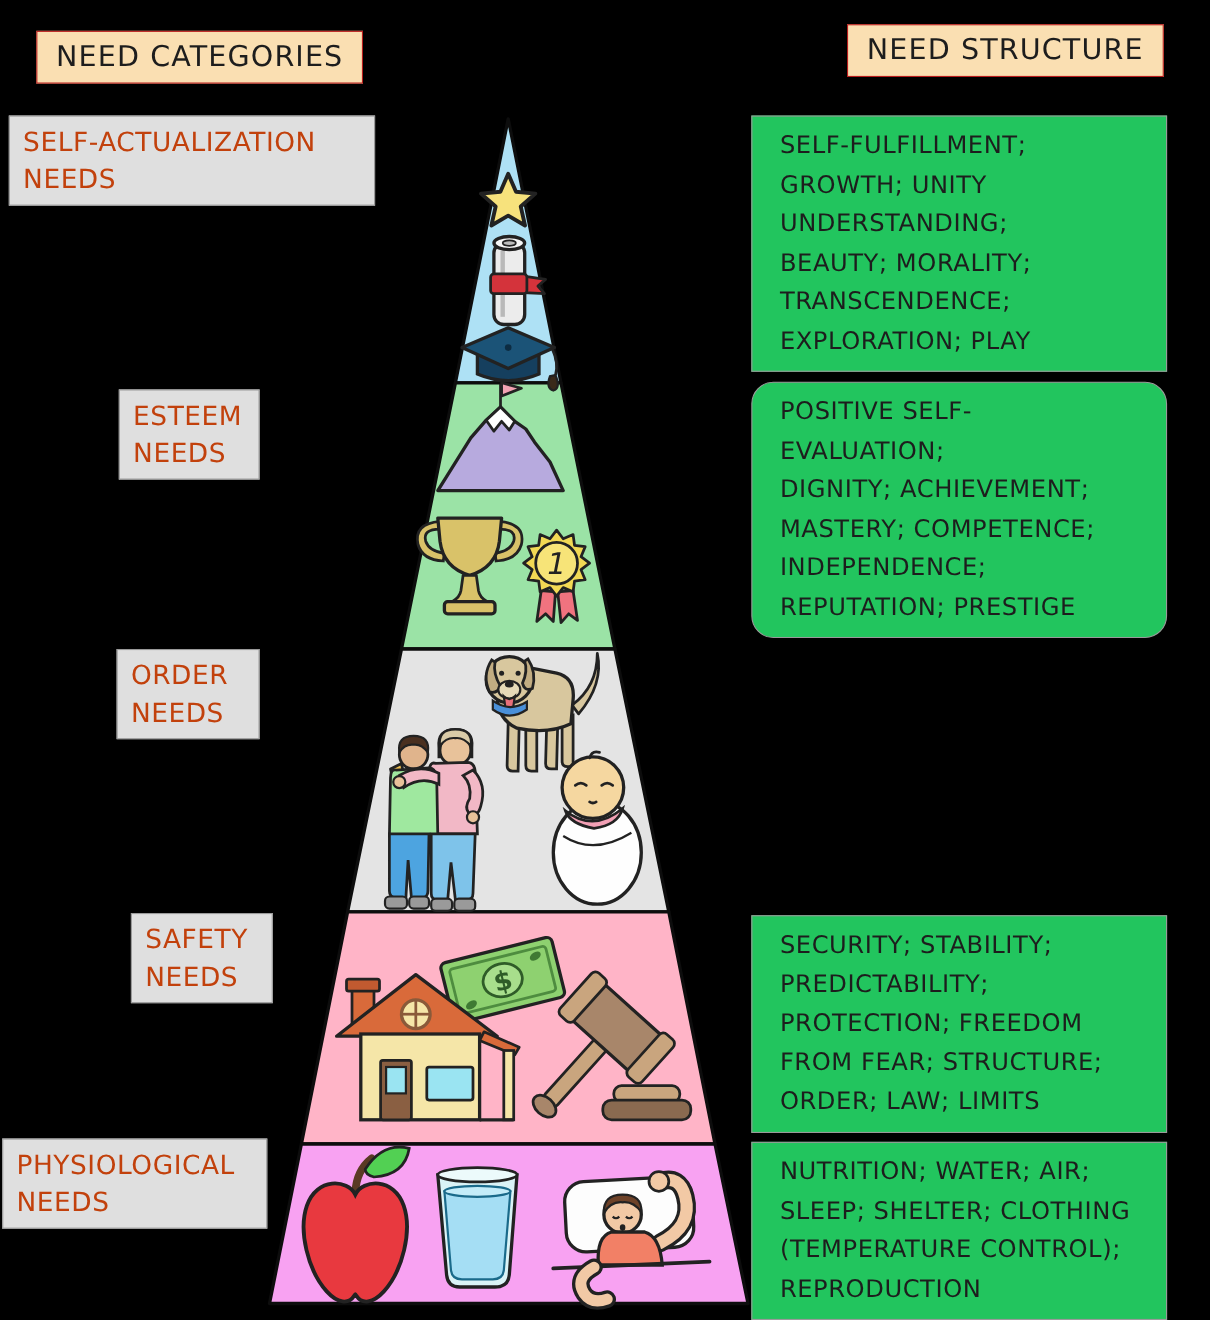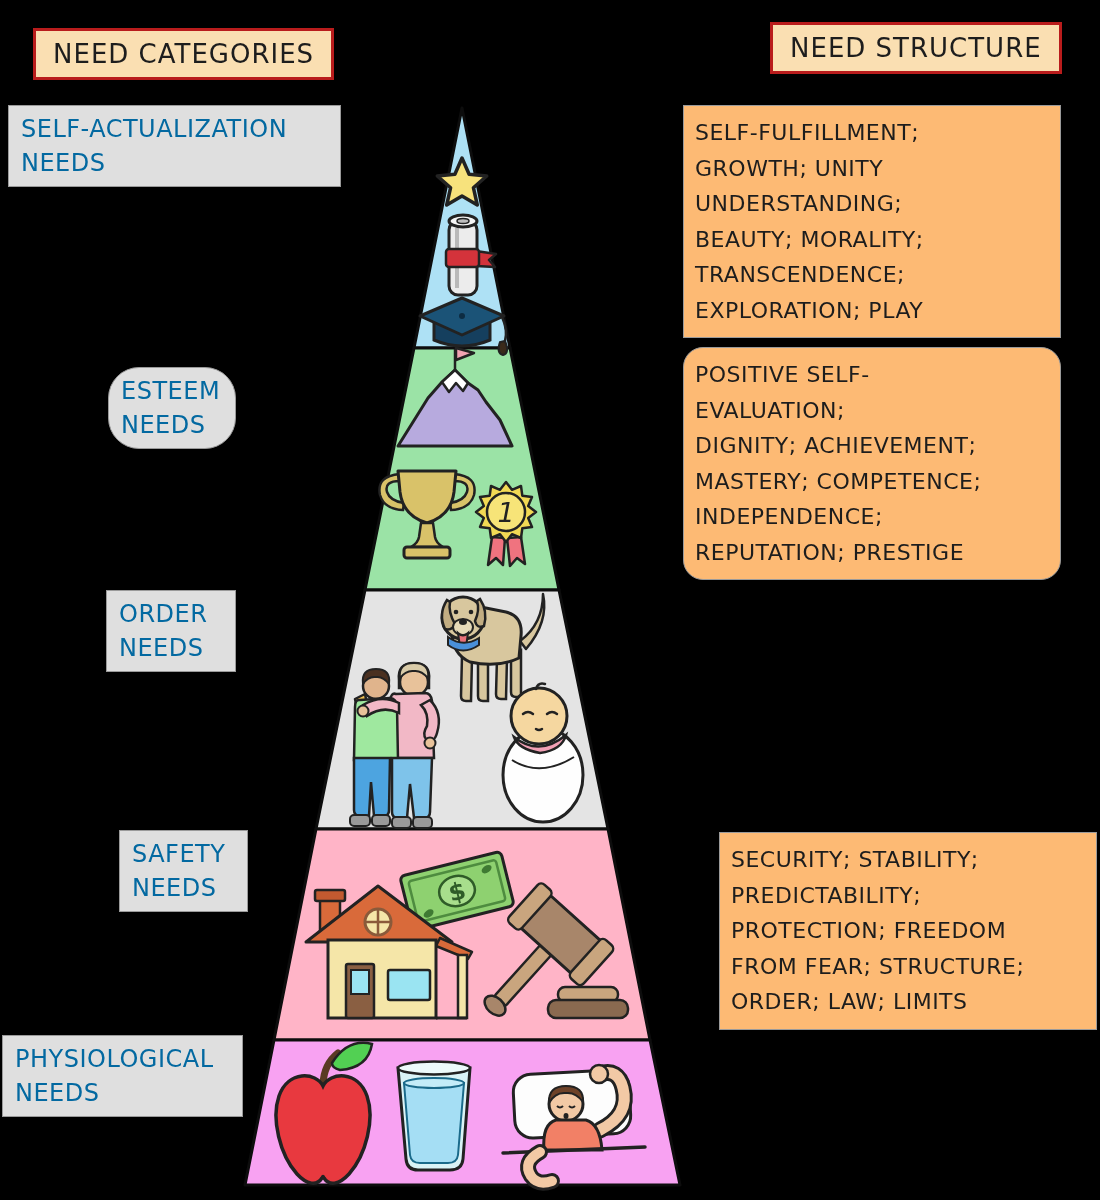--- a/index.html
+++ b/index.html
@@ -3,71 +3,75 @@
 <meta charset="utf-8">
 <style>
   html,body { margin:0; padding:0; background:#000; }
   .stage {
     position:relative; width:1100px; height:1200px; background:#000;
     font-family:"DejaVu Sans", sans-serif; overflow:hidden;
   }
   .peach-box {
     position:absolute; background:#fadfb2; color:#1d1d1d;
     font-size:26px; letter-spacing:1px; padding:8px 17px;
-    border:3px solid #b91c1c; white-space:nowrap;
+    border:1px solid #b91c1c; white-space:nowrap;
   }
   .gray-label {
-    position:absolute; background:#dfdfdf; color:#0369a1;
+    position:absolute; background:#dfdfdf; color:#c2410c;
     font-size:24px; line-height:34px; letter-spacing:0.5px;
     padding:6px 12px; border:1px solid #9a9a9a; white-space:pre-line;
   }
   .example-box {
     position:absolute; left:683px; width:378px; box-sizing:border-box;
-    background:#fdba74; color:#1d1d1d;
+    background:#22c55e; color:#1d1d1d;
     font-size:22px; line-height:35.5px; letter-spacing:0.5px;
-    padding:9px 11px; border:1px solid #9a9a9a; white-space:pre-line;
+    padding:9px 25px; border:1px solid #9a9a9a; white-space:pre-line;
   }
   svg.pyramid { position:absolute; left:0; top:0; }
 </style>
 </head>
 <body>
 
 <div class="stage">
 
   <div class="peach-box" style="left:33px; top:28px;">NEED CATEGORIES</div>
   <div class="peach-box" style="left:770px; top:22px;">NEED STRUCTURE</div>
 
   <div class="gray-label" style="left:8px; top:105px; width:307px;">SELF-ACTUALIZATION
 NEEDS</div>
-  <div class="gray-label" style="left:108px; top:367px; width:102px;border-radius:31px;">ESTEEM
+  <div class="gray-label" style="left:108px; top:354px; width:102px;">ESTEEM
 NEEDS</div>
   <div class="gray-label" style="left:106px; top:590px; width:104px;">ORDER
 NEEDS</div>
   <div class="gray-label" style="left:119px; top:830px; width:103px;">SAFETY
 NEEDS</div>
   <div class="gray-label" style="left:2px; top:1035px; width:215px;">PHYSIOLOGICAL
 NEEDS</div>
 
   <div class="example-box" style="top:105px;">SELF-FULFILLMENT;
 GROWTH; UNITY
 UNDERSTANDING;
 BEAUTY; MORALITY;
 TRANSCENDENCE;
 EXPLORATION; PLAY</div>
   <div class="example-box" style="top:347px;border-radius:20px;">POSITIVE SELF-
 EVALUATION;
 DIGNITY; ACHIEVEMENT;
 MASTERY; COMPETENCE;
 INDEPENDENCE;
 REPUTATION; PRESTIGE</div>
-  <div class="example-box" style="top:832px;margin-left:36px;">SECURITY; STABILITY;
+  <div class="example-box" style="top:832px;">SECURITY; STABILITY;
 PREDICTABILITY;
 PROTECTION; FREEDOM
 FROM FEAR; STRUCTURE;
 ORDER; LAW; LIMITS</div>
+  <div class="example-box" style="top:1038px;">NUTRITION; WATER; AIR;
+SLEEP; SHELTER; CLOTHING
+(TEMPERATURE CONTROL);
+REPRODUCTION</div>
 
   <svg class="pyramid" width="1100" height="1200" viewBox="0 0 1100 1200">
 
     <polygon points="462,108 510,348 414,348" stroke="#0d0d0d" stroke-width="3" stroke-linejoin="round" fill="#aee1f5"></polygon>
     <polygon points="414,348 510,348 559,590 365,590" stroke="#0d0d0d" stroke-width="3" stroke-linejoin="round" fill="#9be3a6"></polygon>
     <polygon points="365,590 559,590 608,829 316,829" stroke="#0d0d0d" stroke-width="3" stroke-linejoin="round" fill="#e4e4e4"></polygon>
     <polygon points="316,829 608,829 650,1040 274,1040" stroke="#0d0d0d" stroke-width="3" stroke-linejoin="round" fill="#ffb4c7"></polygon>
     <polygon points="274,1040 650,1040 680,1185 245,1185" stroke="#0d0d0d" stroke-width="3" stroke-linejoin="round" fill="#f8a2f2"></polygon>
 
     <g>

